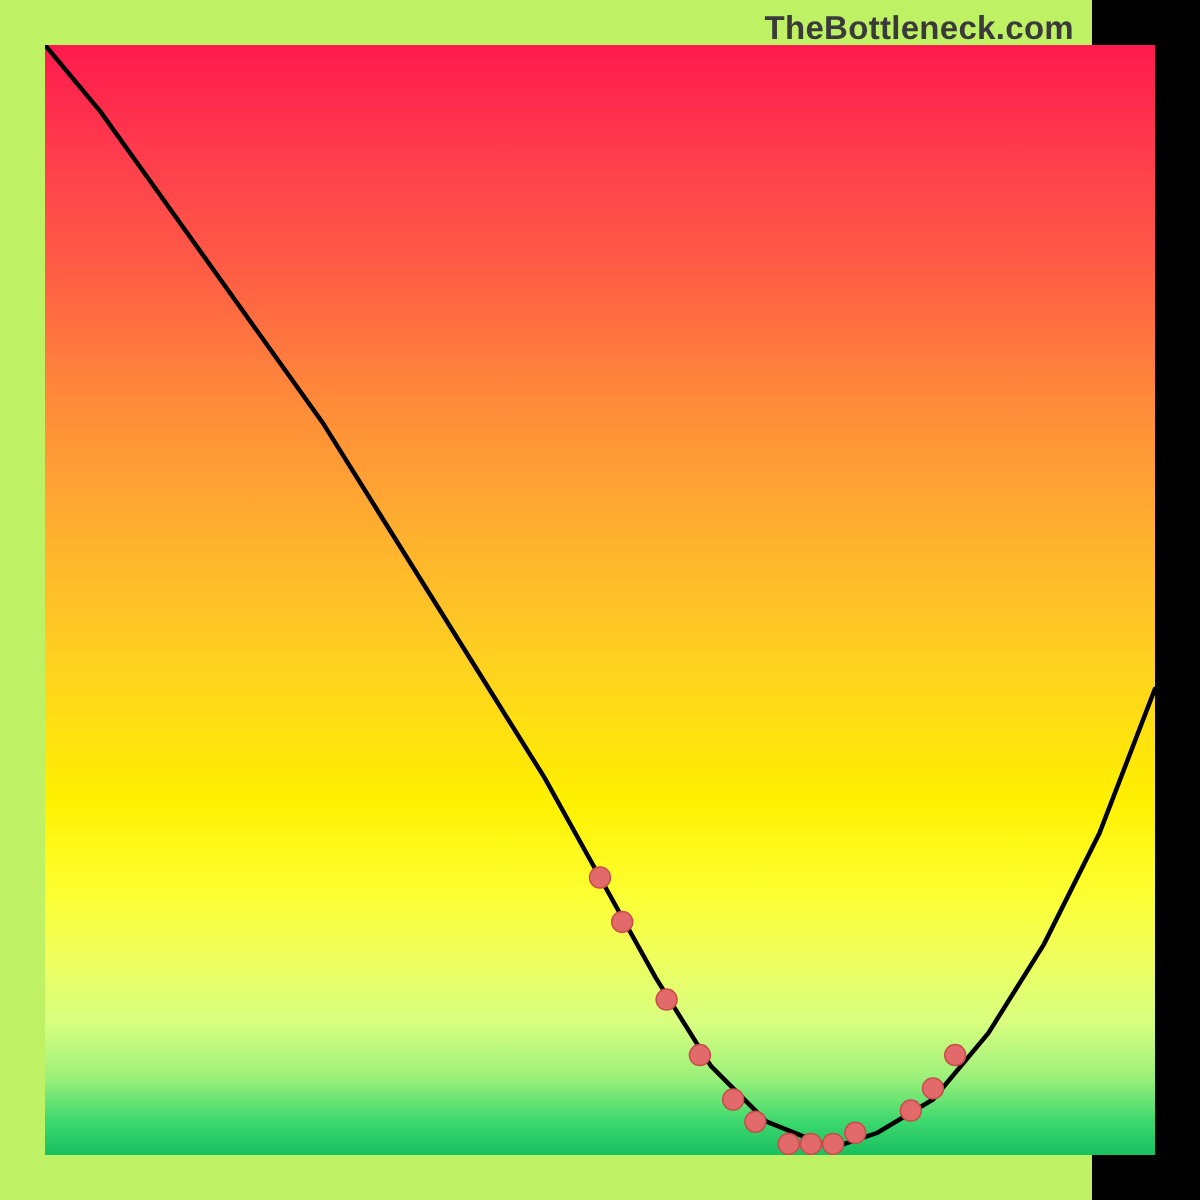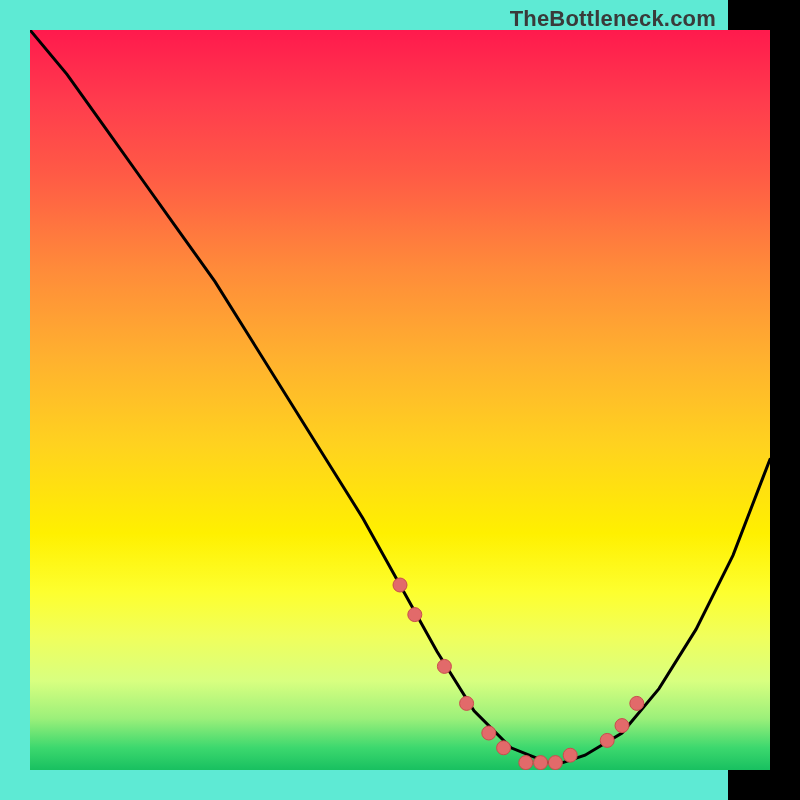--- a/index.html
+++ b/index.html
@@ -8,21 +8,21 @@
     width: 800px;
     height: 800px;
     background: #000;
     overflow: hidden;
     font-family: Arial, Helvetica, sans-serif;
   }
   .stage {
     position: relative;
     width: 728px;
     height: 800px;
-    background: #5eead4;
+    background: #bef264;
     text-align: center;
   }
   .plot {
     position: absolute;
     left: 30px;
     top: 30px;
     width: 740px;
     height: 740px;
     background: linear-gradient(
       to bottom,

